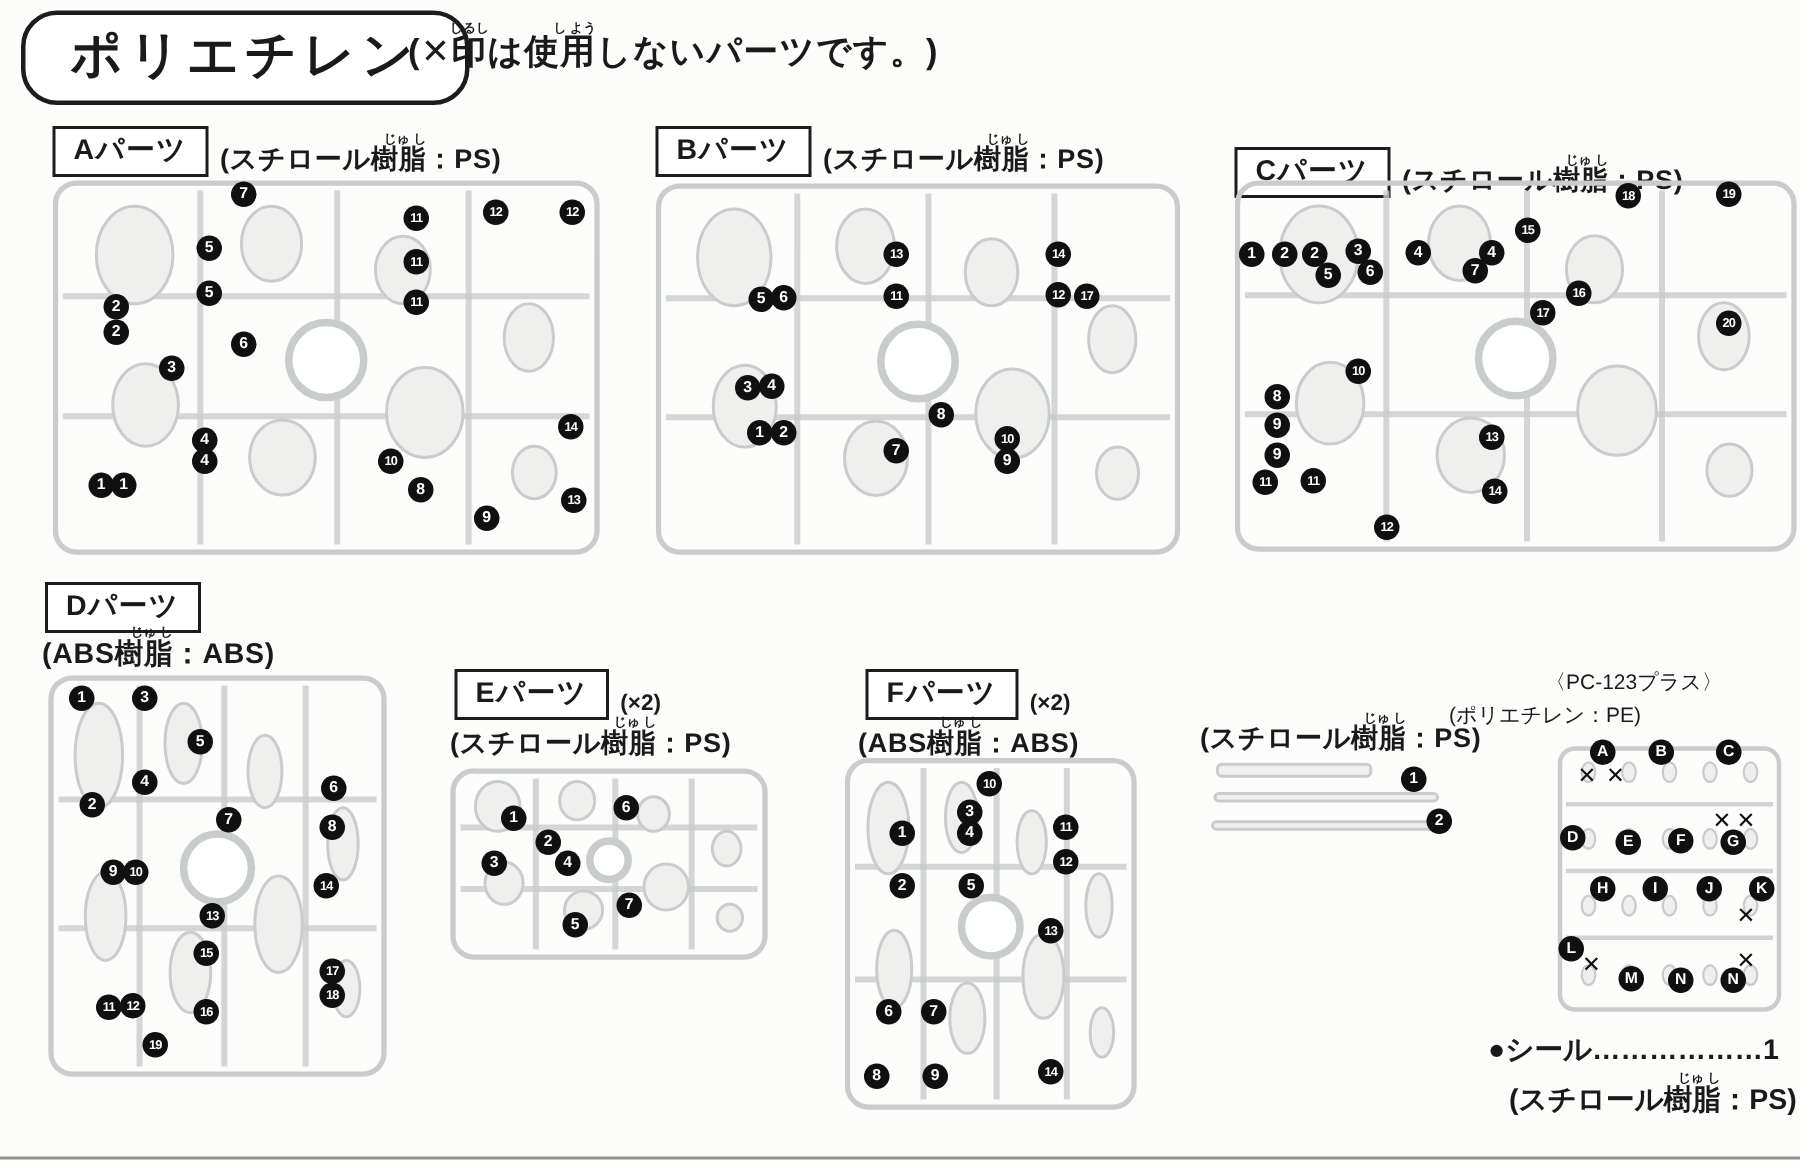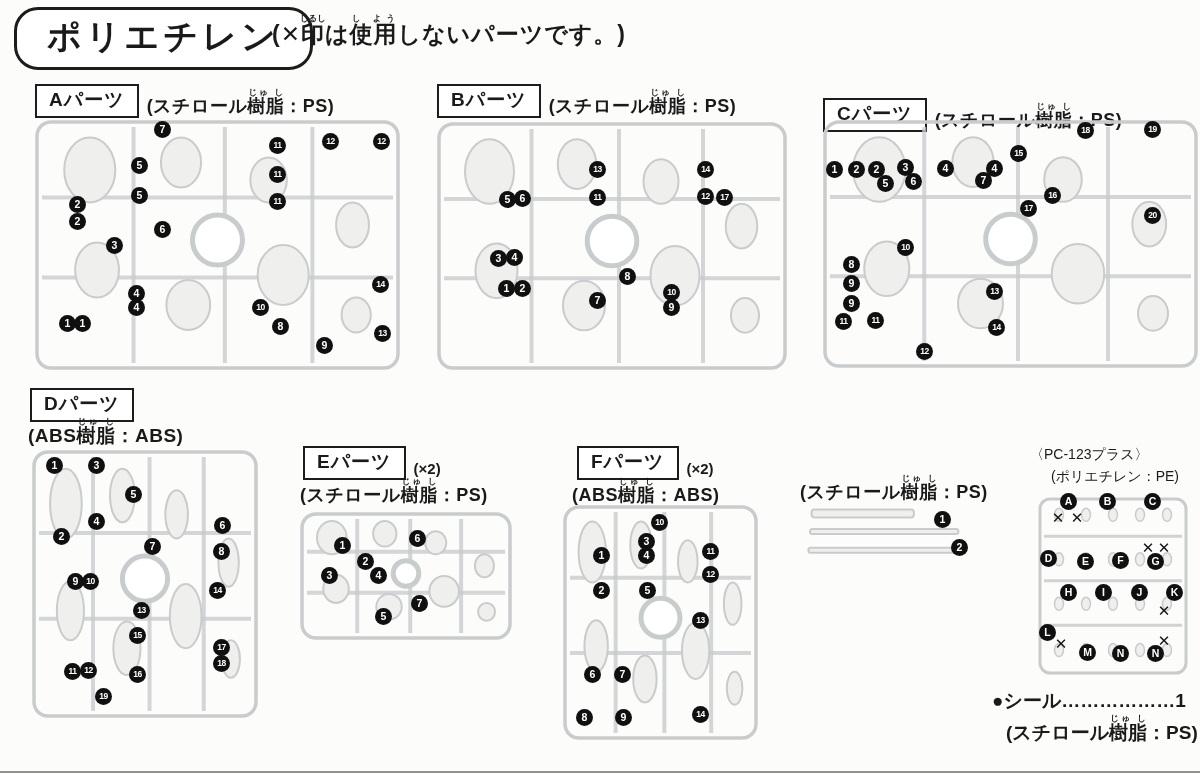--- a/index.html
+++ b/index.html
@@ -23,21 +23,21 @@
   }
   
   .sec-head{position:absolute;display:flex;align-items:flex-end;gap:8px;white-space:nowrap;}
   .plabel{
     border:2px solid #1c1c1c;padding:1px 12px 3px 12px;
     font-size:19px;font-weight:bold;background:#fff;letter-spacing:1px;
   }
   .mat{font-size:18px;font-weight:bold;letter-spacing:.5px;}
   .mult{font-size:15px;font-weight:bold;padding-bottom:3px;}
   .pc-line{position:absolute;font-size:14px;font-weight:normal;white-space:nowrap;}
-  ruby rt{font-size:8.5px;font-weight:bold;letter-spacing:0;}
+  ruby rt{font-size:8.5px;font-weight:bold;letter-spacing:0;text-align:right;}
   
   .sprue-art{position:absolute;}
   
   .callout{
     position:absolute;width:17px;height:17px;border-radius:50%;
     background:#101010;color:#fff;display:flex;align-items:center;justify-content:center;
     font-size:10.5px;font-weight:bold;line-height:1;z-index:5;
   }
   .callout.two{font-size:8.5px;letter-spacing:-0.5px;}
   .cross{
@@ -92,21 +92,21 @@
   </div>
   <div class="sec-head" style="left:572px;top:477px">
     <span class="mat">(ABS<ruby>樹脂<rt>じゅ し</rt></ruby>：ABS)</span>
   </div>
 
   <div class="sec-head" style="left:800px;top:474px">
     <span class="mat">(スチロール<ruby>樹脂<rt>じゅ し</rt></ruby>：PS)</span>
   </div>
 
   <div class="pc-line" style="left:1030px;top:446px">〈PC-123プラス〉</div>
-  <div class="pc-line" style="left:1051px;top:468px">(ポリエチレン：PE)</div>
+  <div class="pc-line" style="left:966px;top:468px">(ポリエチレン：PE)</div>
 
   <div id="sprue-layer">
       <svg width="365" height="250" viewBox="0 0 365 250" class="sprue-art" style="left:35px;top:120px">
         <rect x="2" y="2" width="361" height="246" rx="14" fill="none" stroke="#c9cccd" stroke-width="3.5"></rect>
         <line x1="98.55000000000001" y1="7" x2="98.55000000000001" y2="243" stroke="#c9cccd" stroke-width="4" opacity="0.8"></line>
         <line x1="189.8" y1="7" x2="189.8" y2="243" stroke="#c9cccd" stroke-width="4" opacity="0.8"></line>
         <line x1="277.4" y1="7" x2="277.4" y2="243" stroke="#c9cccd" stroke-width="4" opacity="0.8"></line>
         <line x1="7" y1="77.5" x2="358" y2="77.5" stroke="#c9cccd" stroke-width="4" opacity="0.8"></line>
         <line x1="7" y1="157.5" x2="358" y2="157.5" stroke="#c9cccd" stroke-width="4" opacity="0.8"></line>
         <circle cx="182.5" cy="120" r="25" fill="#fff" stroke="#c9cccd" stroke-width="5"></circle>

